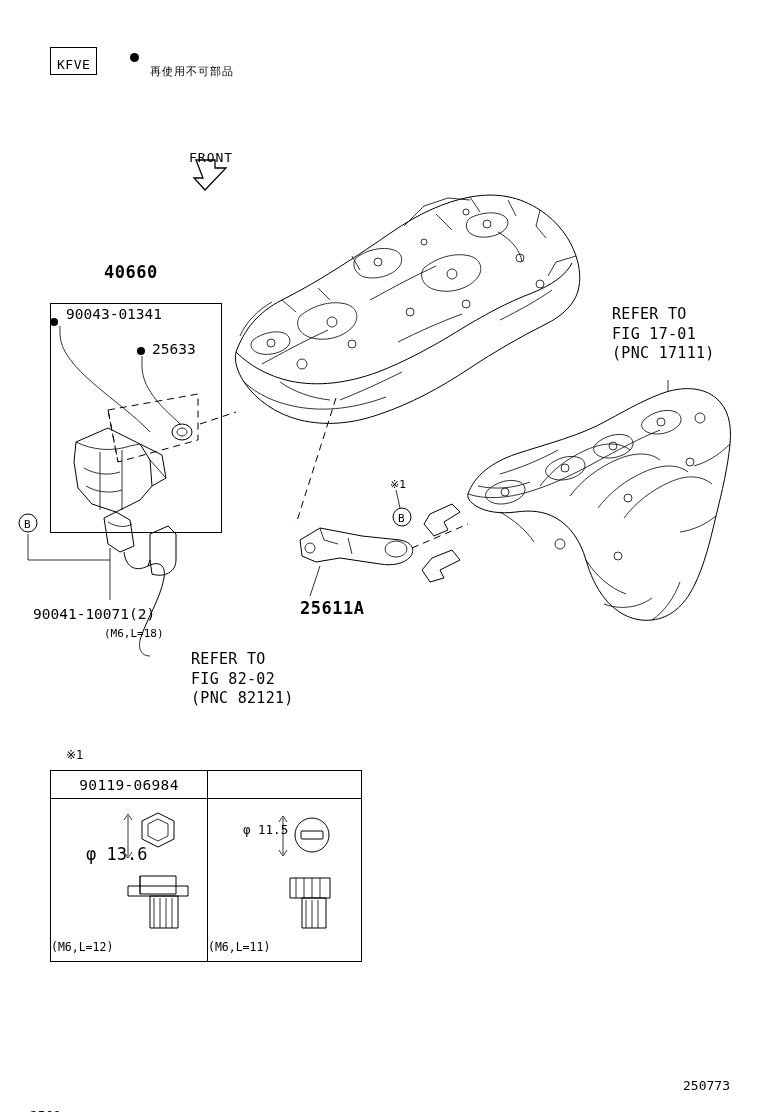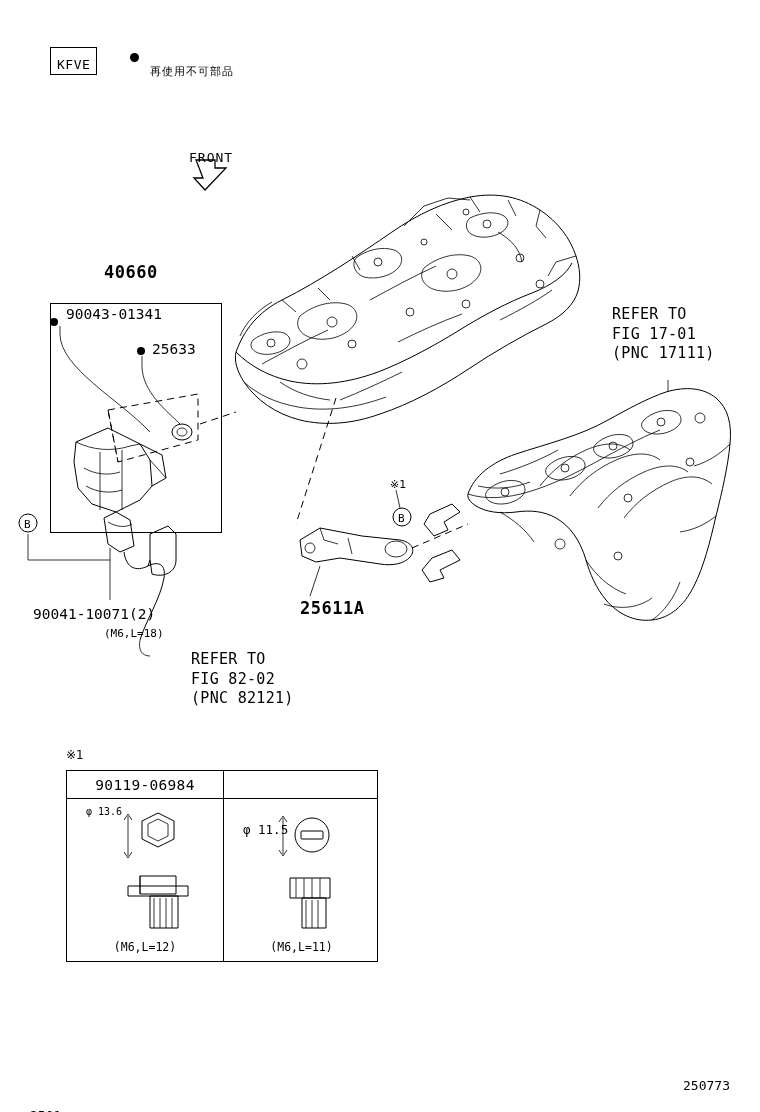--- a/index.html
+++ b/index.html
@@ -47,34 +47,34 @@
   }
 
   
   .box-25620 {
     position:absolute; left:50px; top:303px; width:172px; height:230px;
     border:1px solid #000; background:transparent;
   }
 
   
   .btable {
-    position:absolute; left:66px; top:770px; width:312px; height:192px;
+    position:absolute; left:50px; top:770px; width:312px; height:192px;
     border:1px solid #000;
   }
   .btable .row1 { position:absolute; left:0; top:0; width:100%; height:28px; border-bottom:1px solid #000; }
   .btable .vdiv { position:absolute; left:156px; top:0; width:1px; height:100%; background:#000; }
   .btable .cellhead {
     position:absolute; top:0; height:28px; line-height:28px;
     text-align:center; font-size:14.5px; letter-spacing:0.3px;
   }
   .btable .c1 { left:0; width:156px; }
   .btable .c2 { left:157px; width:155px; }
   .btable .cellfoot {
     position:absolute; bottom:6px; height:16px; line-height:16px;
-    text-align:center; font-size:11.5px;
+    font-size:11.5px;
   }
   .star {
     position:absolute; left:66px; top:748px;
     font-size:12px; font-family:"DejaVu Sans", sans-serif;
   }
 
   
   .foot-left { position:absolute; left:30px; top:1108px; font-size:13px; }
   .foot-right { position:absolute; right:30px; top:1078px; font-size:13px; }
 
@@ -122,21 +122,21 @@
   <div class="lbl" style="left:390px; top:478px; font-size:11px; font-family:'DejaVu Sans',sans-serif;">※1</div>
 
   <div class="star">※1</div>
   <div class="btable">
     <div class="row1"></div>
     <div class="vdiv"></div>
     <div class="cellhead c1">90119-06984</div>
     <div class="cellfoot c1" style="left:0; width:156px;">(M6,L=12)</div>
     <div class="cellfoot c2" style="left:157px; width:155px;margin-top:44px;">(M6,L=11)</div>
   </div>
-  <div class="lbl" style="left:86px; top:806px; font-size:10px;">φ 13.6</div>
+  <div class="lbl" style="left:86px; top:844px; font-size:17px;">φ 13.6</div>
   <div class="lbl" style="left:243px; top:822px; font-size:12.5px;">φ 11.5</div>
 
   <div class="foot-left">2501</div>
   <div class="foot-right">250773</div>
 
   <svg class="art" viewBox="0 0 760 1112">
 
     <g>
       <path class="ln2" d="M196 160 L215 160 L215 168 L226 168 L205 190 L194 178 L203 178 Z" fill="#fff"></path>
     </g>

